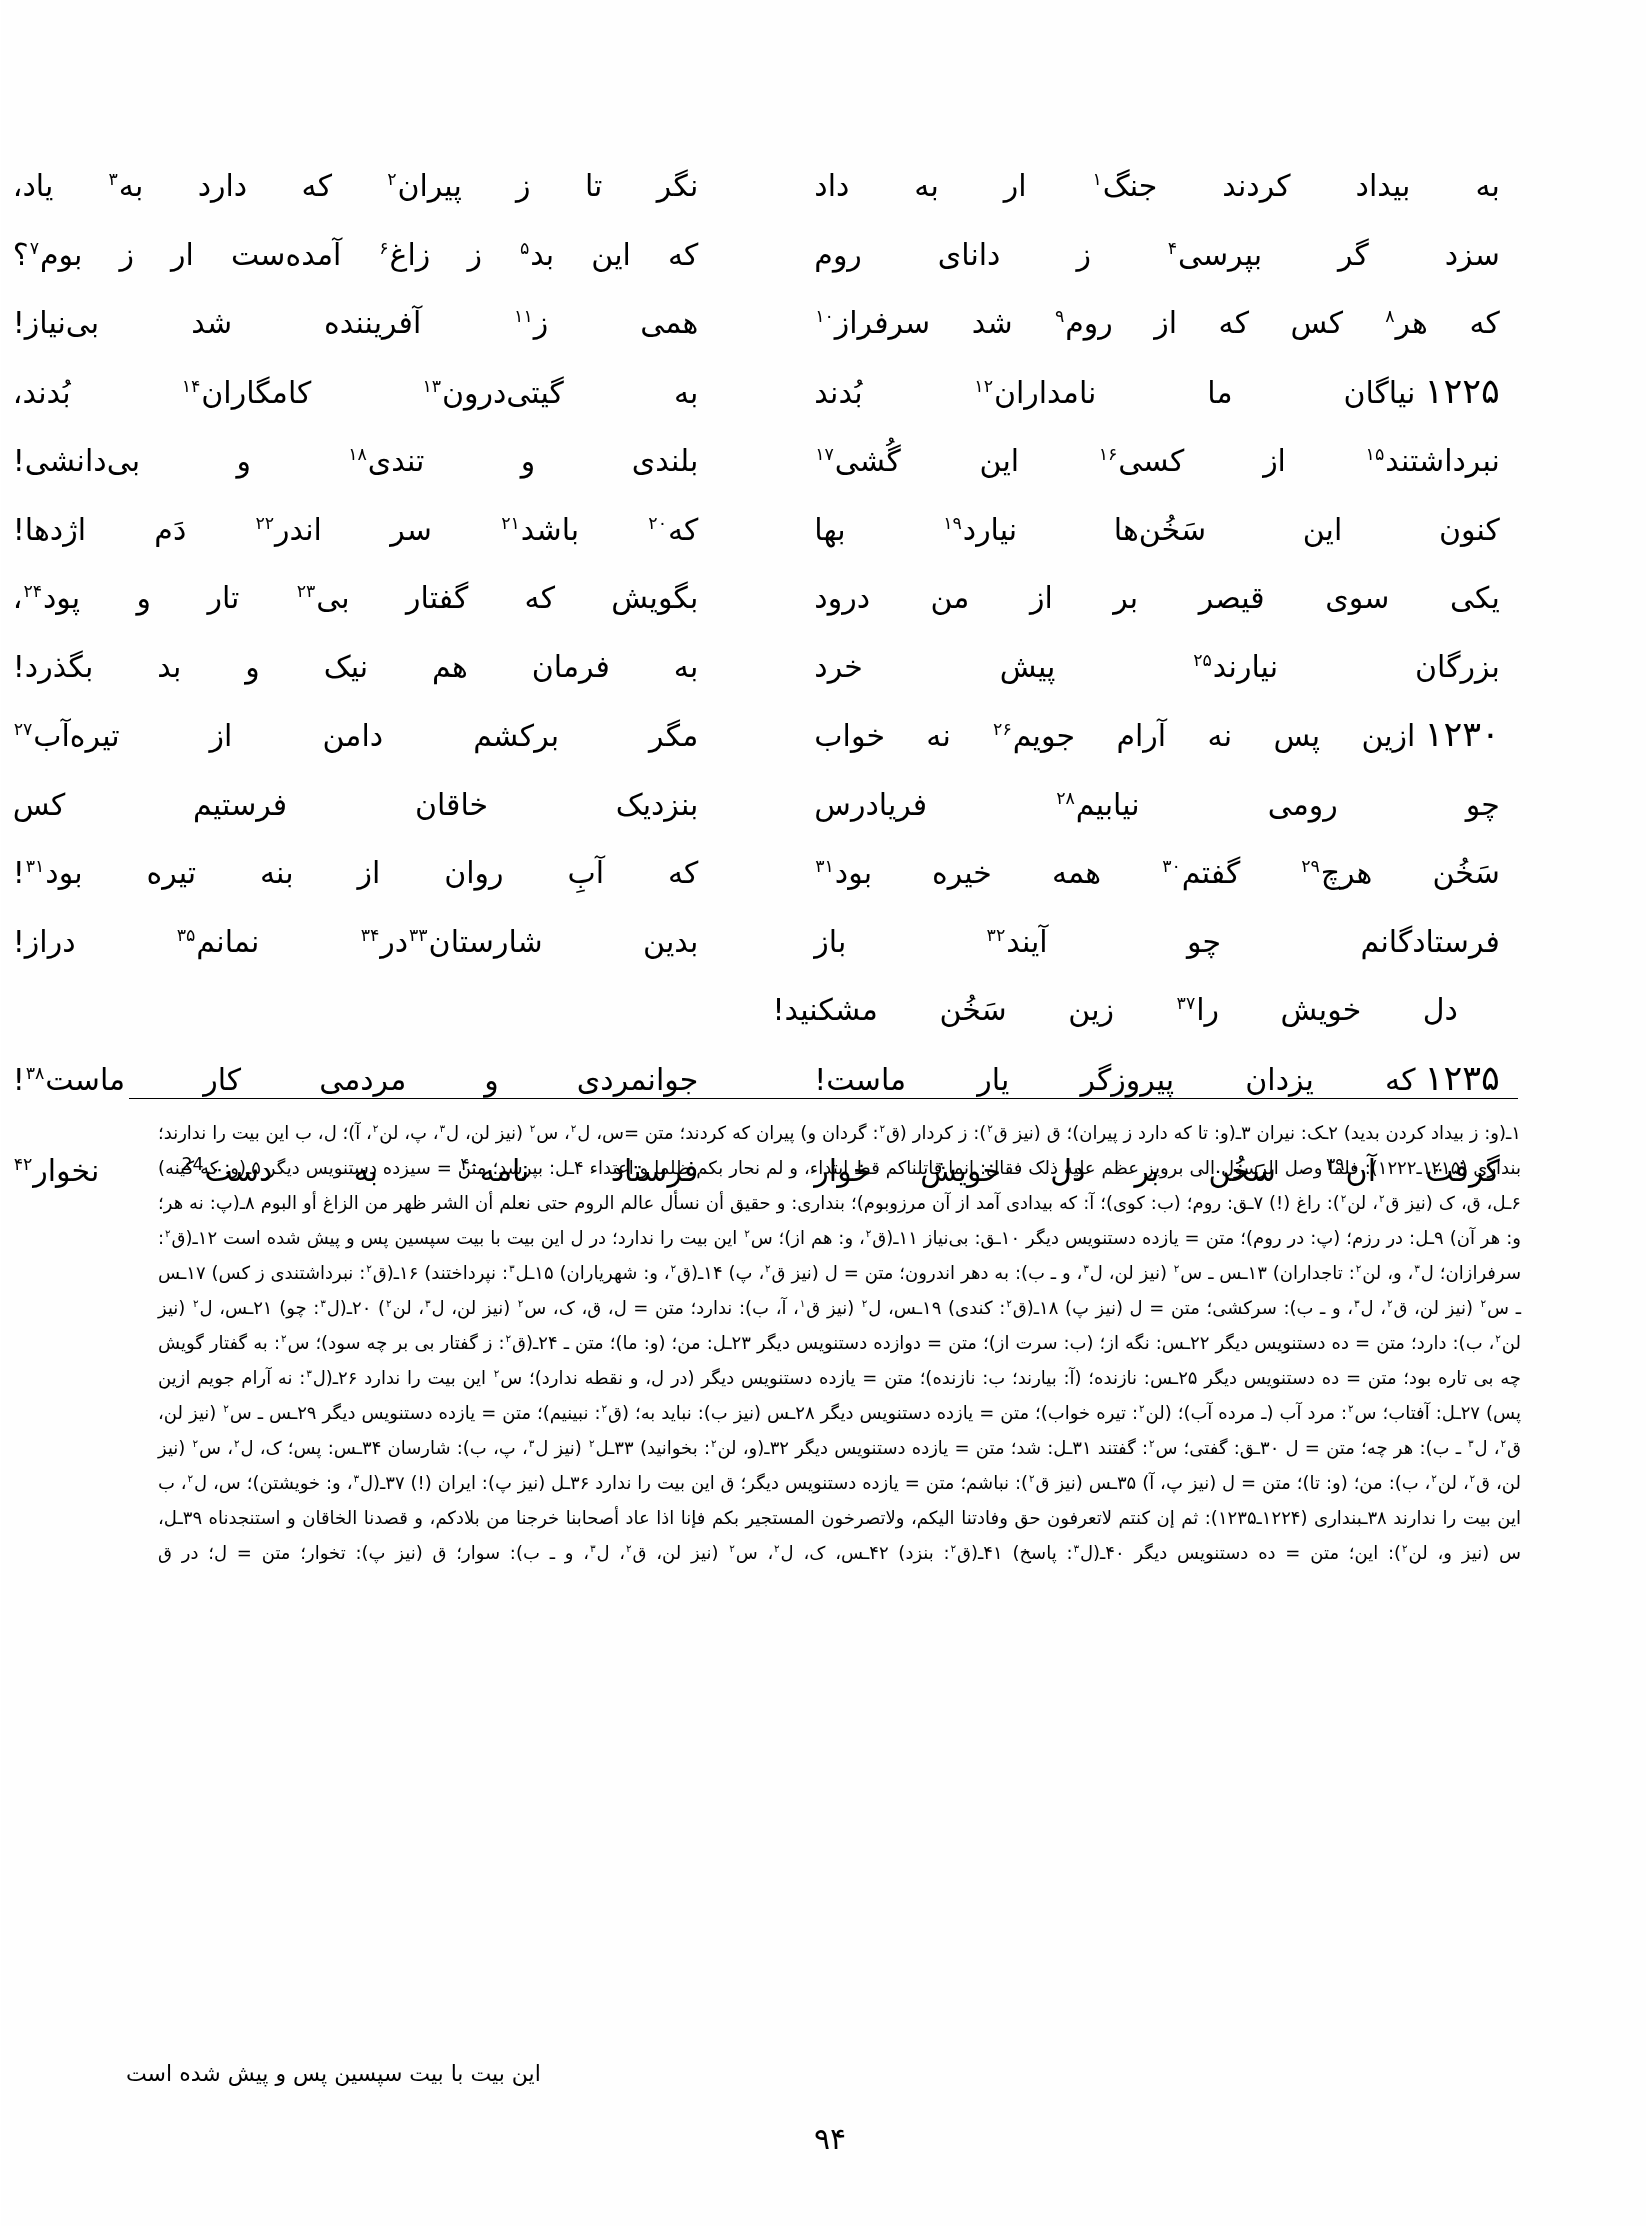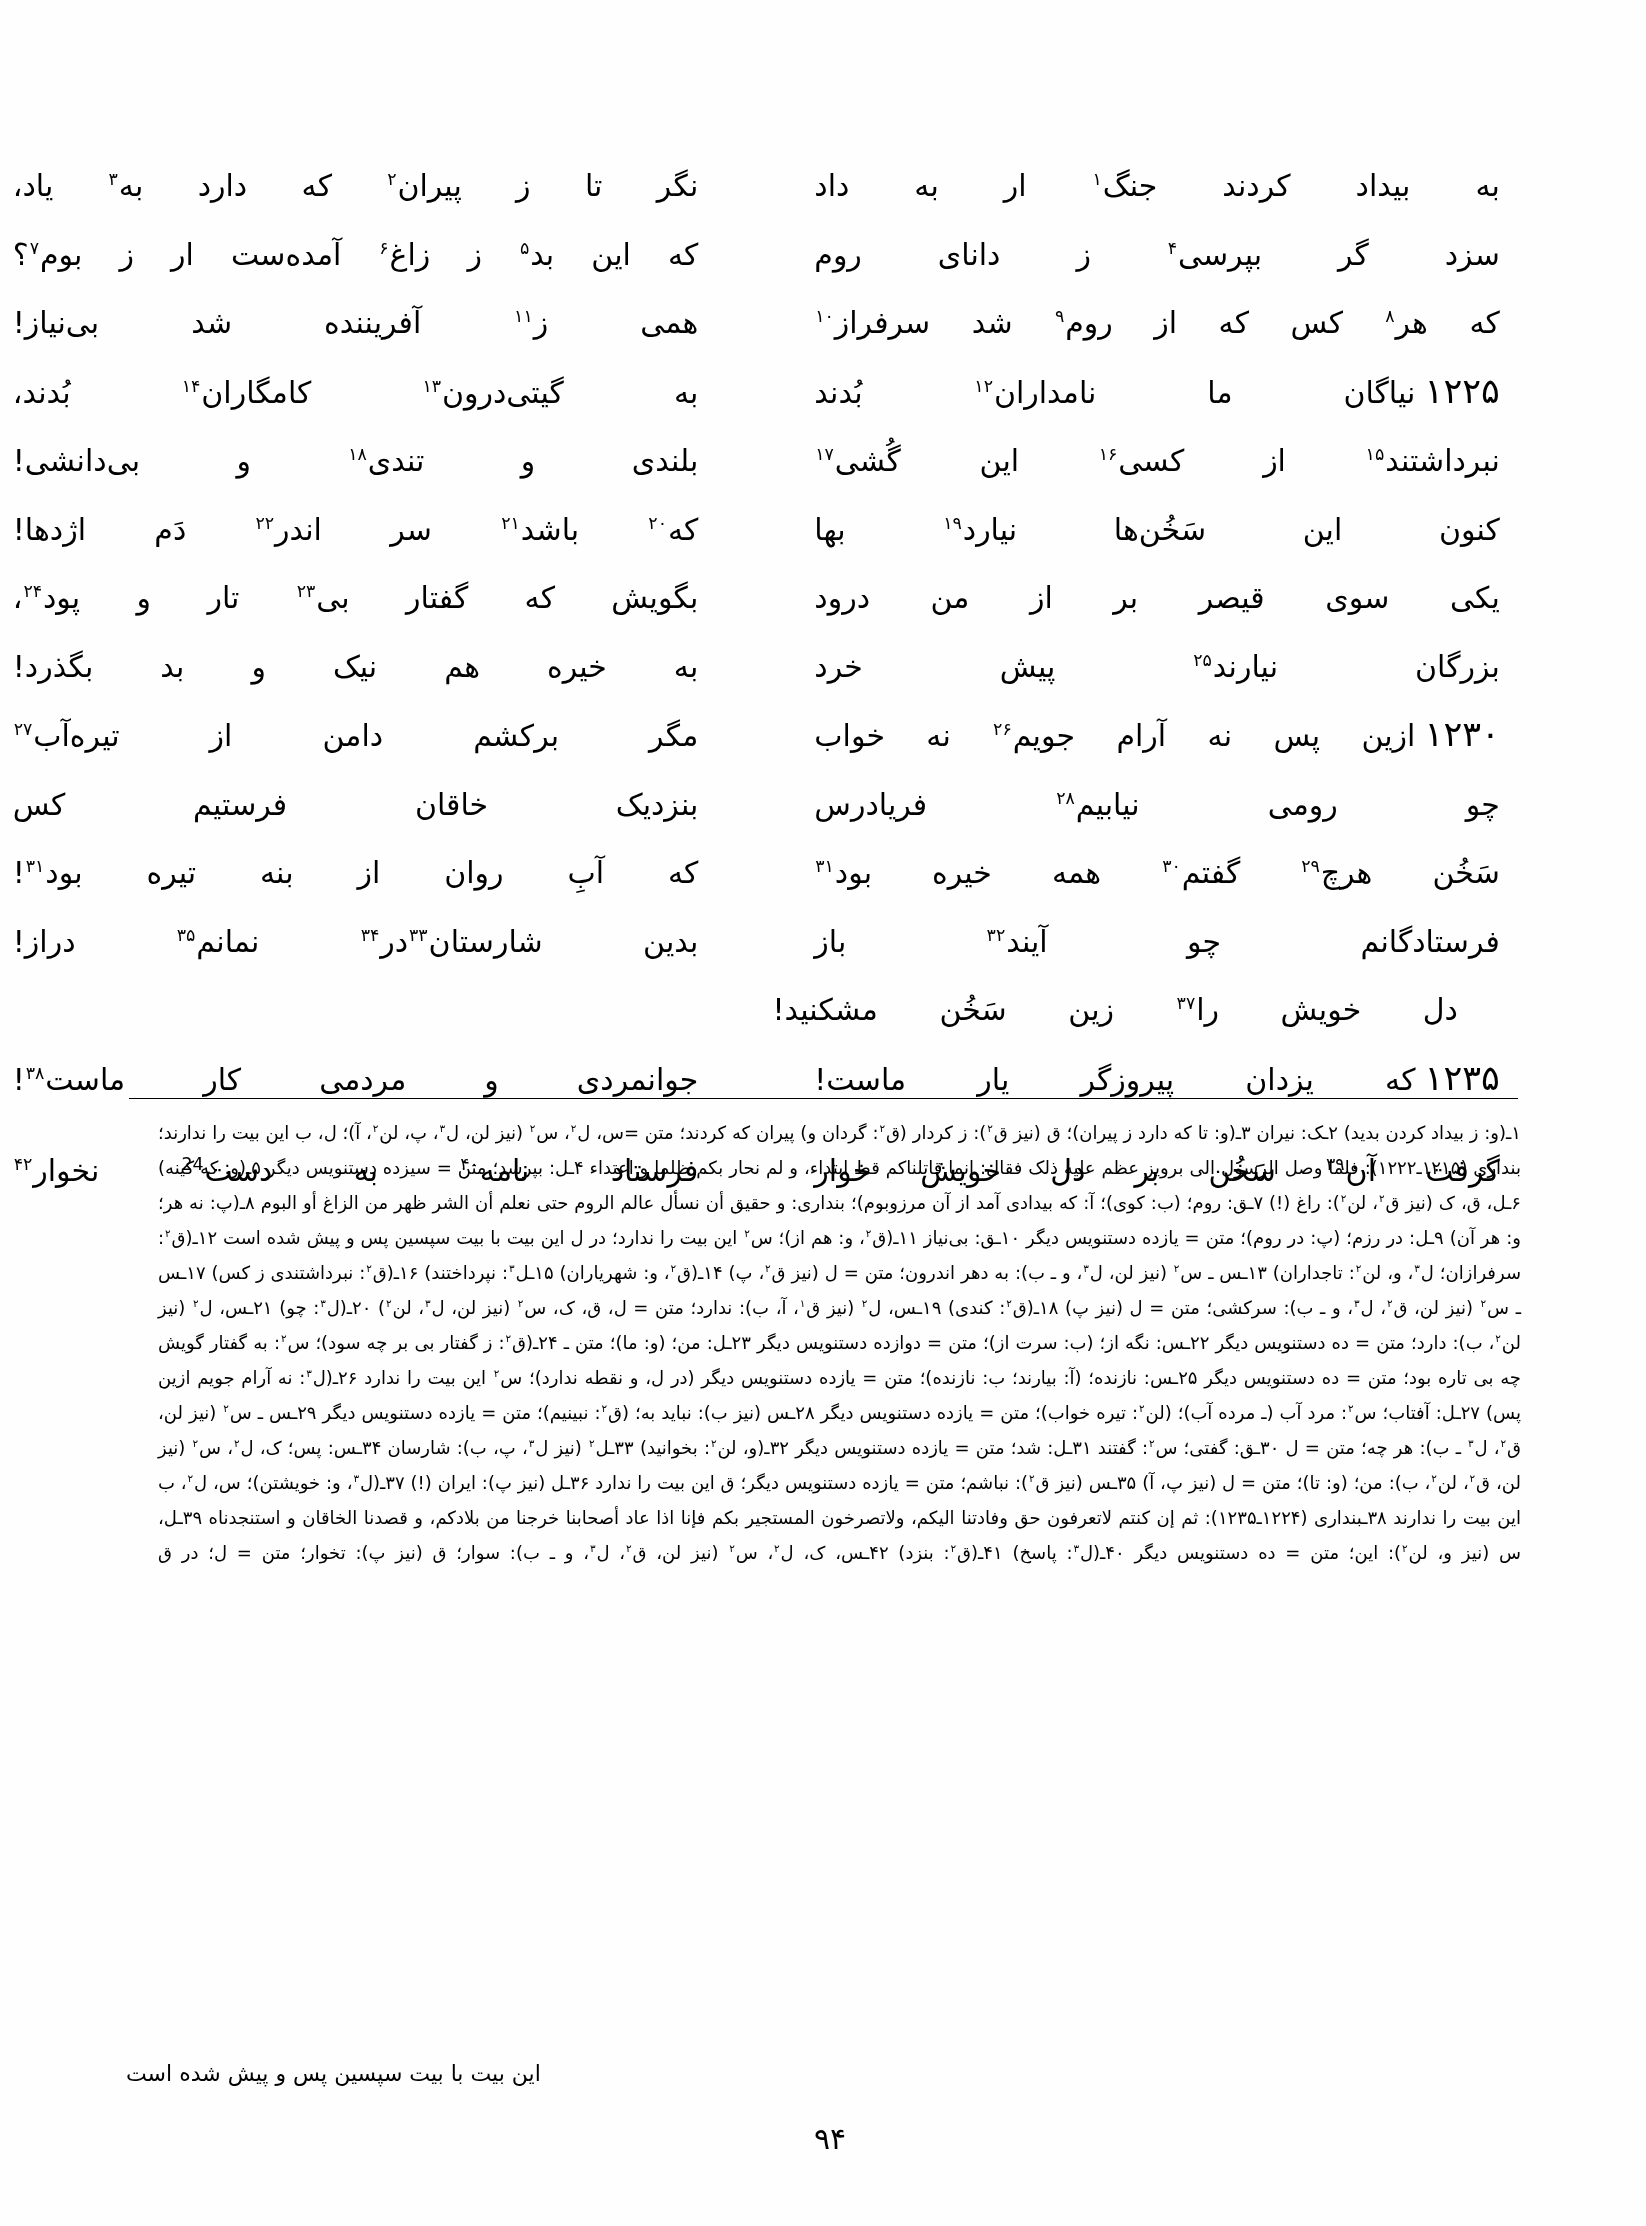--- a/index.html
+++ b/index.html
@@ -160,21 +160,21 @@
       <div class="couplet">
         <div class="hemistich first"><span class="txt">کنون این سَخُن‌ها نیارد<sup class="fn">۱۹</sup> بها</span></div>
         <div class="hemistich second"><span class="txt">که<sup class="fn">۲۰</sup> باشد<sup class="fn">۲۱</sup> سر اندر<sup class="fn">۲۲</sup> دَم اژدها!</span></div>
       </div>
       <div class="couplet">
         <div class="hemistich first"><span class="txt">یکی سوی قیصر بر از من درود</span></div>
         <div class="hemistich second"><span class="txt">بگویش که گفتار بی<sup class="fn">۲۳</sup> تار و پود<sup class="fn">۲۴</sup>،</span></div>
       </div>
       <div class="couplet">
         <div class="hemistich first"><span class="txt">بزرگان نیارند<sup class="fn">۲۵</sup> پیش خرد</span></div>
-        <div class="hemistich second"><span class="txt">به خیره هم نیک و بد بگذرد!</span></div>
+        <div class="hemistich second"><span class="txt">به فرمان هم نیک و بد بگذرد!</span></div>
       </div>
       <div class="couplet">
         <div class="hemistich first"><span class="lineno">۱۲۳۰</span><span class="txt">ازین پس نه آرام جویم<sup class="fn">۲۶</sup> نه خواب</span></div>
         <div class="hemistich second"><span class="txt">مگر برکشم دامن از تیره‌آب<sup class="fn">۲۷</sup></span></div>
       </div>
       <div class="couplet">
         <div class="hemistich first"><span class="txt">چو رومی نیابیم<sup class="fn">۲۸</sup> فریادرس</span></div>
         <div class="hemistich second"><span class="txt">بنزدیک خاقان فرستیم کس</span></div>
       </div>
       <div class="couplet">

